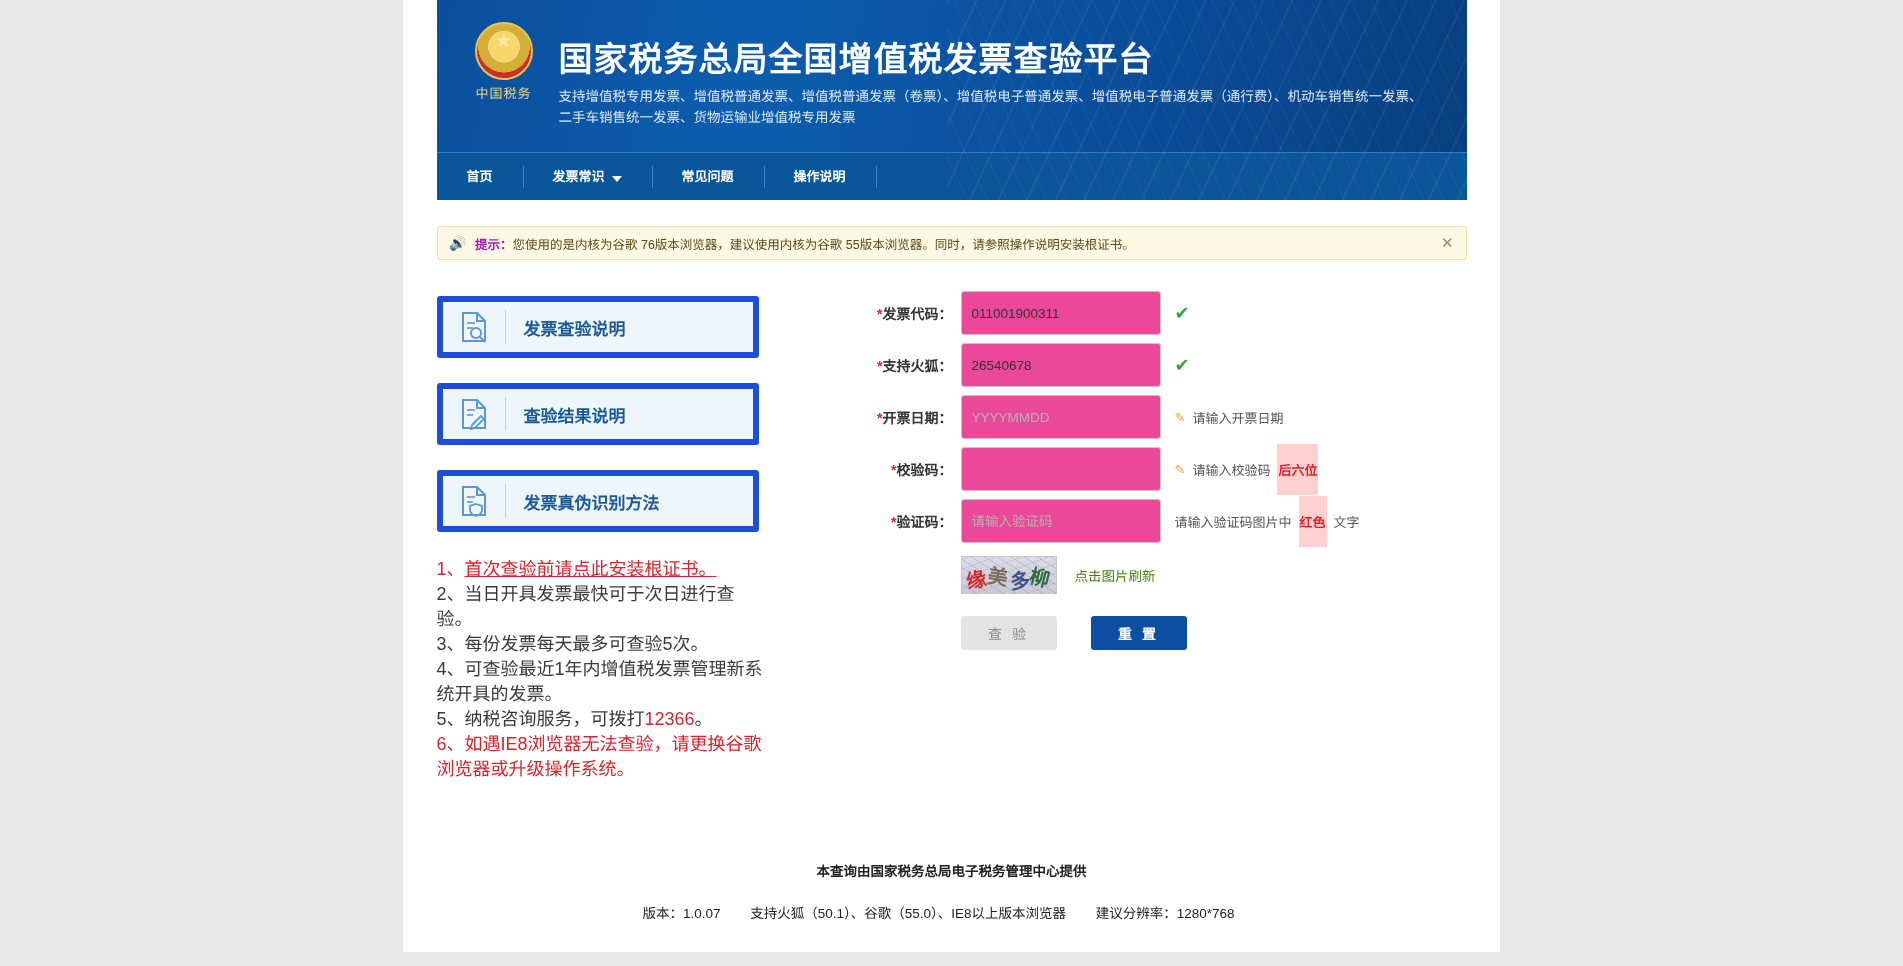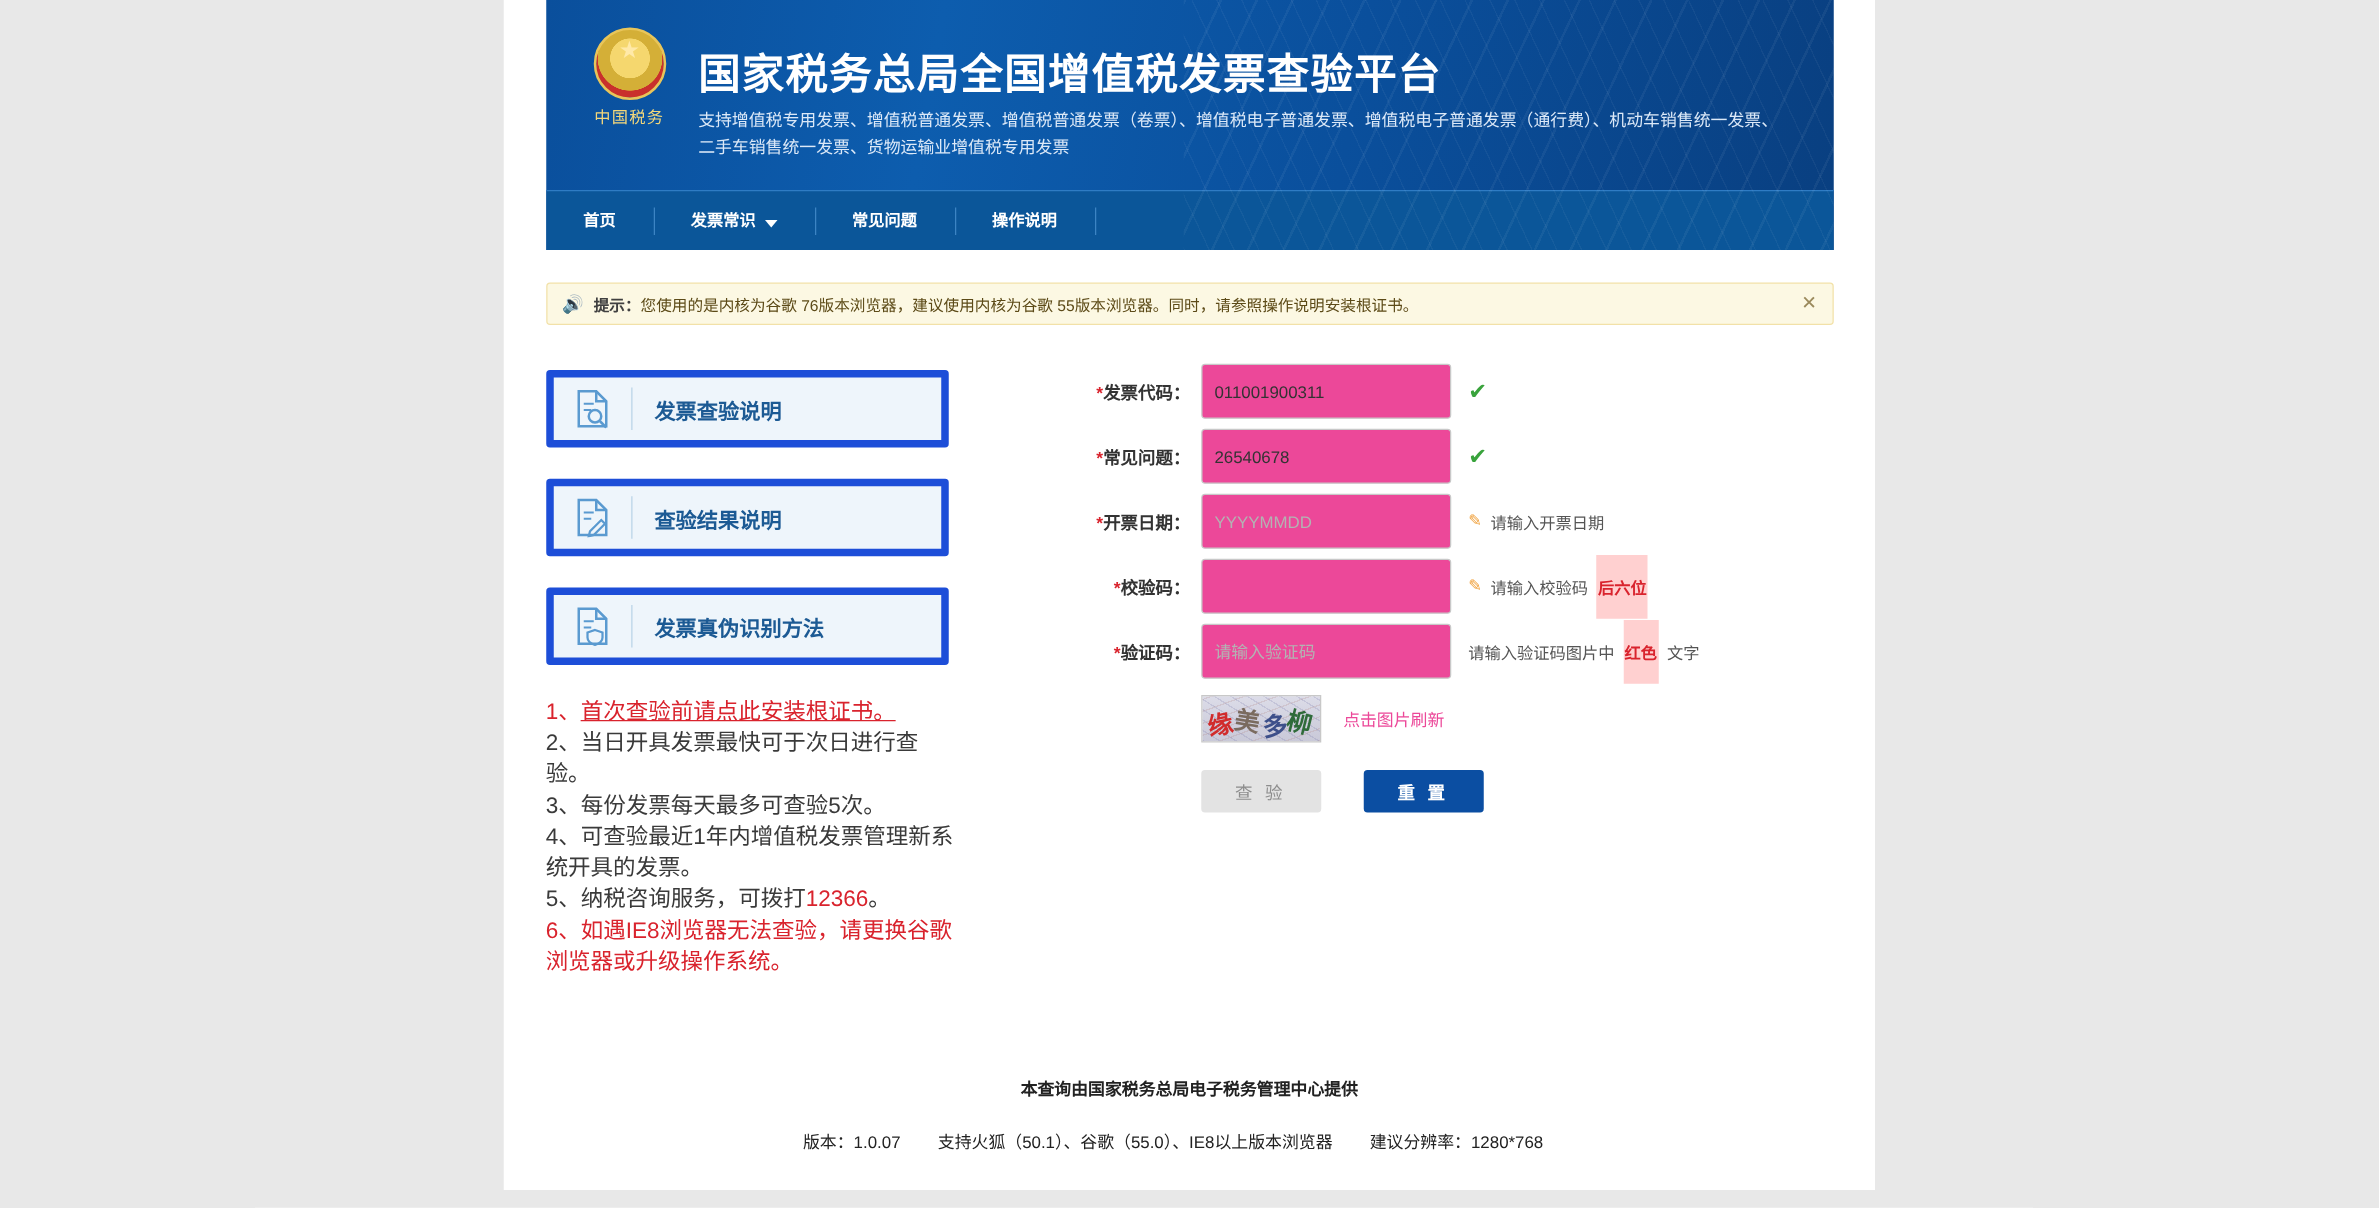--- a/index.html
+++ b/index.html
@@ -157,21 +157,21 @@
   .notice .speaker {
     color: #e8a33d;
     font-size: 14px;
     margin-right: 8px;
     line-height: 1;
   }
   .notice .txt {
     font-size: 12.5px;
     color: #5c4a17;
   }
-  .notice .txt b { color: #404040; }
+  .notice .txt b { color: #a21caf; }
   .notice .close {
     position: absolute;
     right: 12px;
     top: 8px;
     color: #9b8a5c;
     font-size: 15px;
     line-height: 1;
     cursor: pointer;
   }
 
@@ -302,21 +302,21 @@
     font-weight: bold;
     font-family: "DejaVu Serif", serif;
   }
   .c1 { left: 4px;  top: 7px;  color: #d12b2b; transform: rotate(-12deg); }
   .c2 { left: 26px; top: 4px;  color: #7a6b5f; transform: rotate(9deg); }
   .c3 { left: 48px; top: 8px;  color: #3d4f8a; transform: rotate(-6deg); }
   .c4 { left: 68px; top: 5px;  color: #2f6b3a; transform: rotate(14deg); }
   .refresh-text {
     margin-left: 18px;
     font-size: 13.5px;
-    color: #ec4899;
+    color: #4d7c0f;
     cursor: pointer;
   }
 
   .btn-row {
     display: flex;
     margin: 22px 0 0 108px;
     gap: 34px;
   }
   .btn {
     width: 96px;
@@ -463,21 +463,21 @@
 
       <div class="form-row">
         <div class="form-label"><span class="star">*</span><span>发票代码：</span></div>
         <input class="form-input" value="011001900311" style="">
         <div class="after">
           <span class="check">✔</span>
         </div>
       </div>
 
       <div class="form-row">
-        <div class="form-label"><span class="star">*</span><span>常见问题：</span></div>
+        <div class="form-label"><span class="star">*</span><span>支持火狐：</span></div>
         <input class="form-input" value="26540678" style="">
         <div class="after">
           <span class="check">✔</span>
         </div>
       </div>
 
       <div class="form-row">
         <div class="form-label"><span class="star">*</span><span>开票日期：</span></div>
         <input class="form-input" placeholder="YYYYMMDD" style="">
         <div class="after">

